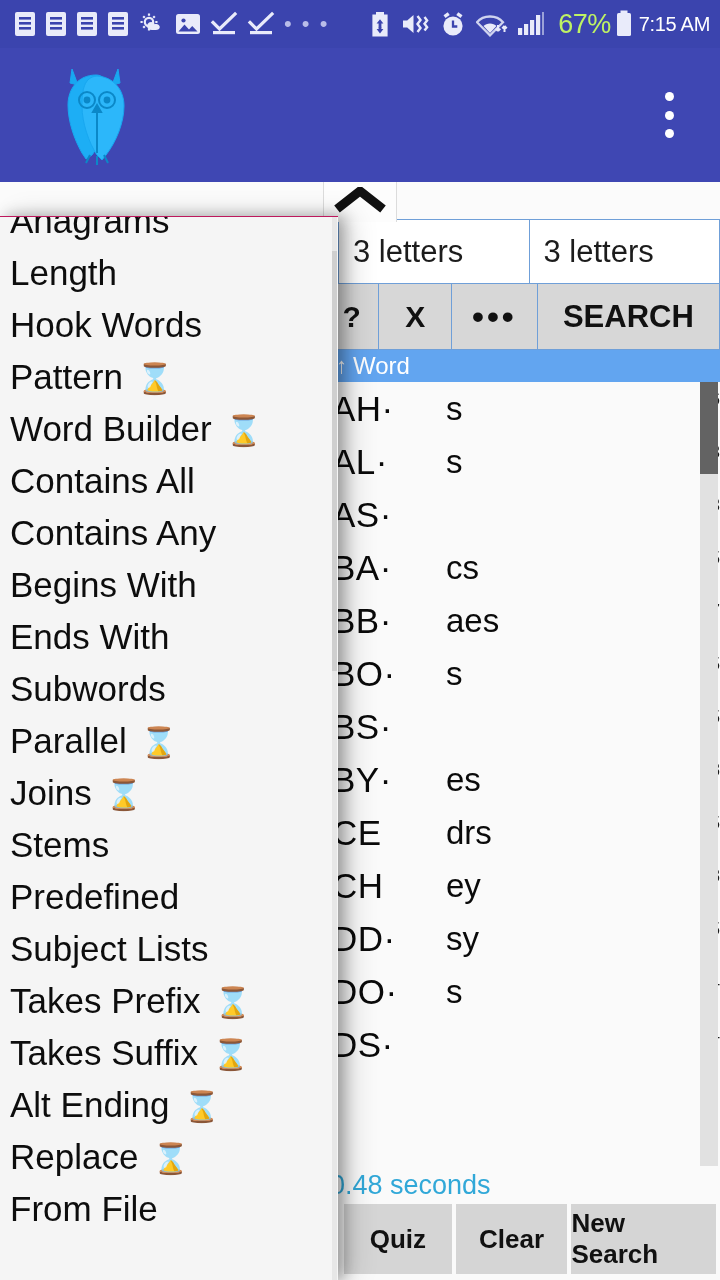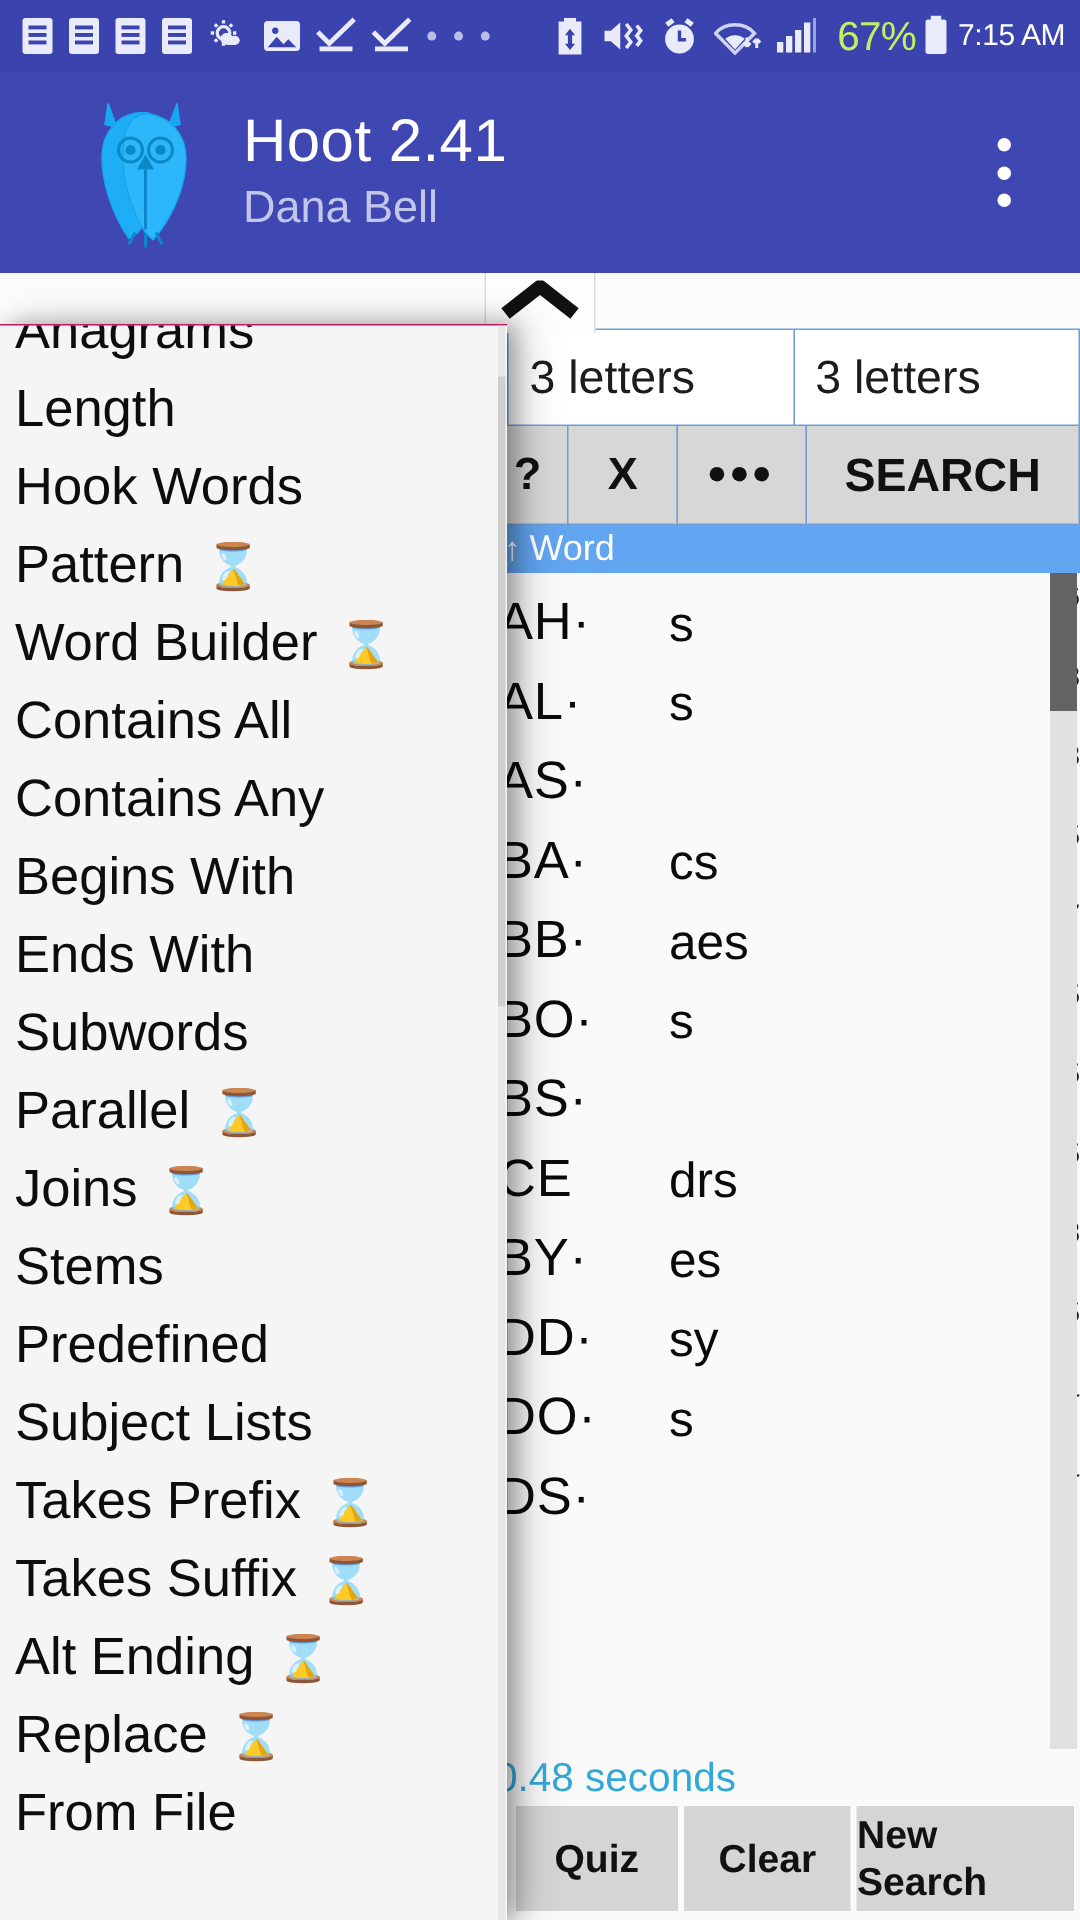--- a/index.html
+++ b/index.html
@@ -125,21 +125,21 @@
   #reshead .arrow{ margin-right:6px; font-size:22px; }
 
   
   #results{
     position:absolute; top:200px; left:324px; width:396px; height:784px;
     background:#fafafa;
     overflow:hidden;
   }
   .wrow{
     position:relative; height:53px;
-    display:flex; align-items:flex-end;
+    display:flex; align-items:center;
     font-size:35px; color:#0a0a0a;
   }
   .wrow .w{
     width:116px; flex:none; padding-left:8px;
     letter-spacing:0.5px; white-space:pre;
   }
   .wrow .hooks{ flex:1 1 auto; font-size:33px; padding-left:6px;}
   .wrow .num{
     width:44px; flex:none; text-align:right;
     font-size:19px; color:#1a1a1a; align-self:flex-start; margin-top:6px;
@@ -352,24 +352,20 @@
         <circle cx="51" cy="37" r="8"></circle>
         <path d="M41 42 l-4 7 h8 z" fill="#0b88c8"></path>
         <path d="M41 50 v40"></path>
         <path d="M34 92 l-4 8 M41 93 l0 9 M48 92 l4 8"></path>
       </g>
       <circle cx="31" cy="37" r="3.4" fill="#0b88c8"></circle>
       <circle cx="51" cy="37" r="3.4" fill="#0b88c8"></circle>
     </svg>
   </span>
 
-  <div id="titleblock">
-    <div id="apptitle">Hoot 2.41</div>
-    <div id="appsub">Dana Bell</div>
-  </div>
 
   <div id="overflow">
     <i></i>
     <i></i>
     <i></i>
   </div>
 </div>
 
 <div id="content">
 
@@ -430,27 +426,32 @@
         <span class="w">BO·</span>
         <span class="hooks">s</span>
         <span class="num">5</span>
       </div>
       <div class="wrow">
         <span class="w">BS·</span>
         <span class="hooks"></span>
         <span class="num">5</span>
       </div>
       <div class="wrow">
+        <span class="w">BY·</span>
+        <span class="hooks">es</span>
+        <span class="num">8</span>
+      </div>
+      <div class="wrow">
         <span class="w">CE</span>
         <span class="hooks">drs</span>
         <span class="num">5</span>
       </div>
       <div class="wrow">
-        <span class="w">BY·</span>
-        <span class="hooks">es</span>
+        <span class="w">CH</span>
+        <span class="hooks">ey</span>
         <span class="num">8</span>
       </div>
       <div class="wrow">
         <span class="w">DD·</span>
         <span class="hooks">sy</span>
         <span class="num">5</span>
       </div>
       <div class="wrow">
         <span class="w">DO·</span>
         <span class="hooks">s</span>

